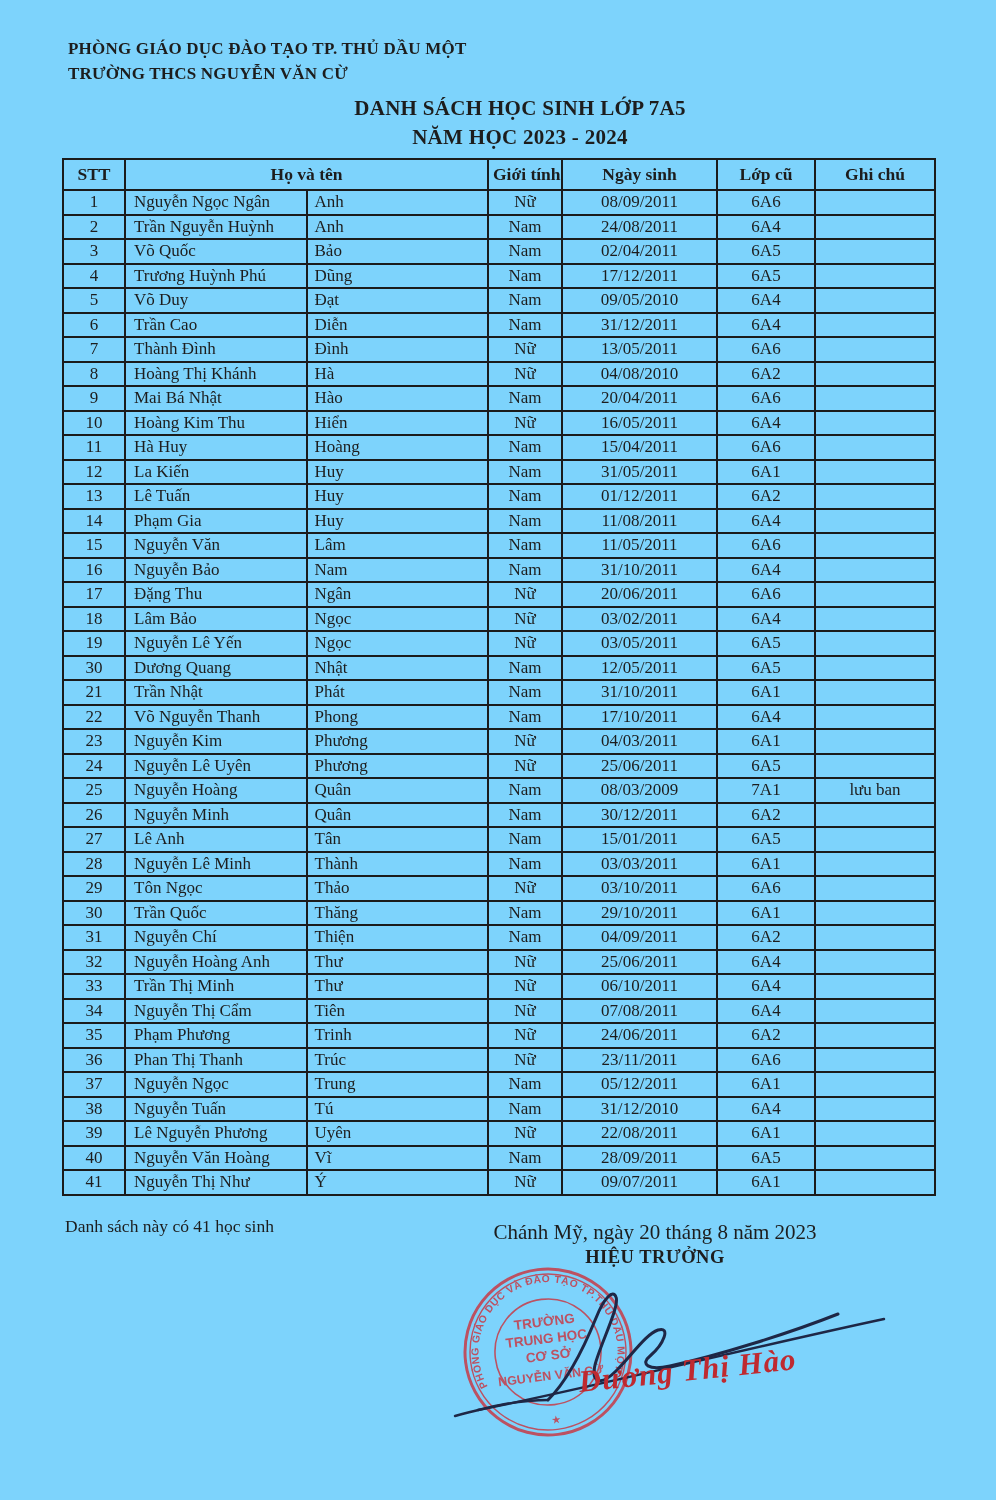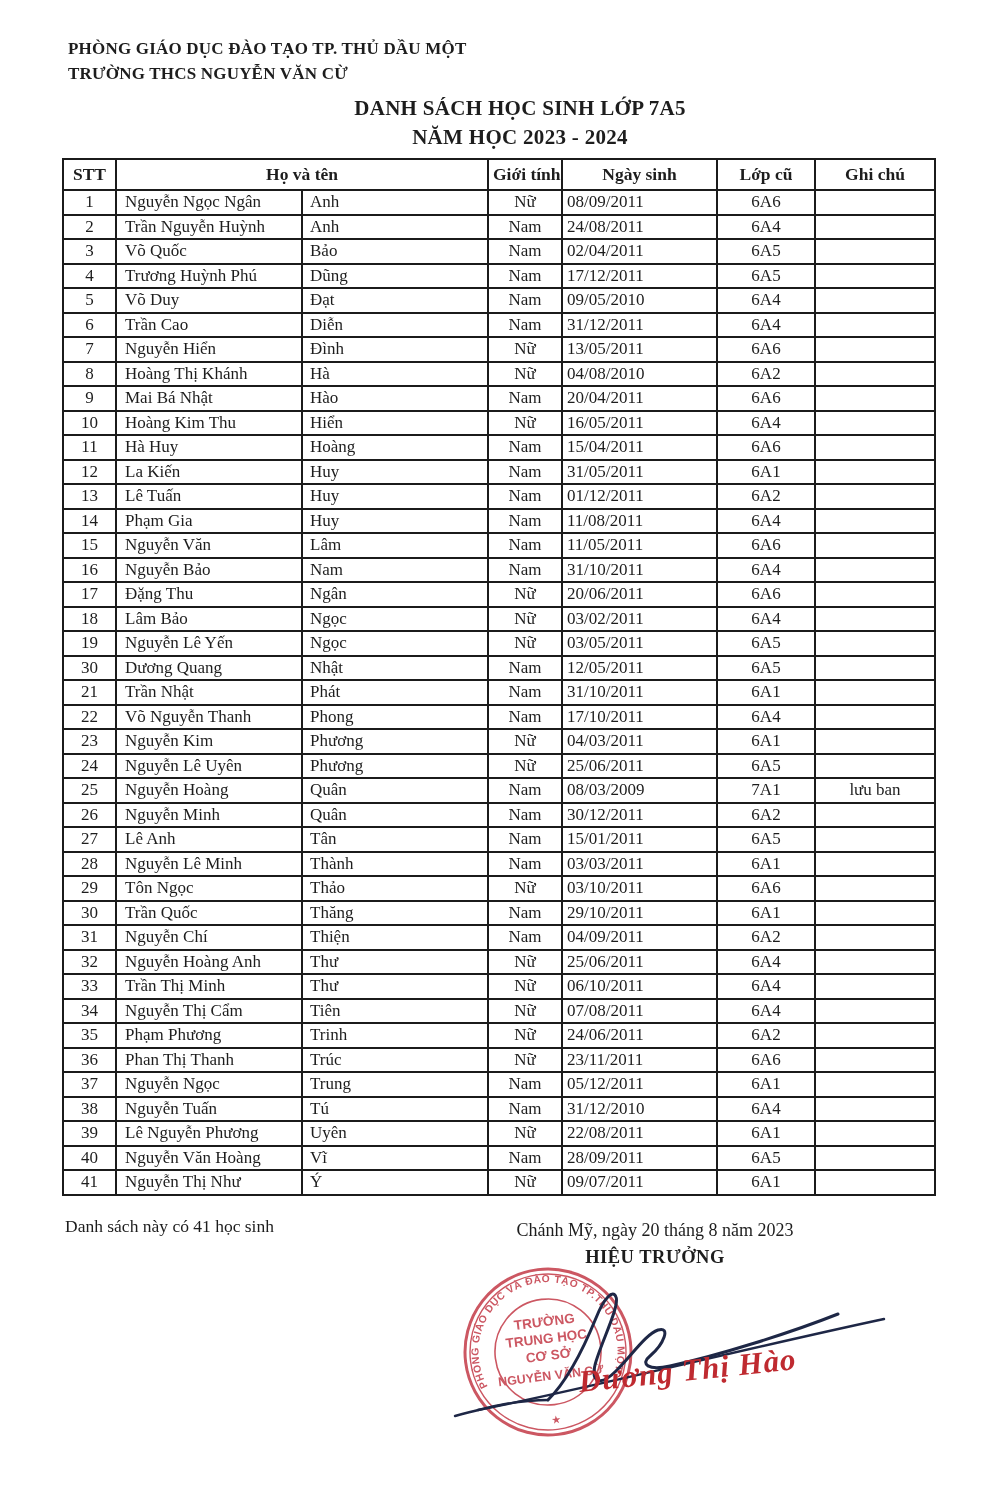--- a/index.html
+++ b/index.html
@@ -1,21 +1,21 @@
 <!DOCTYPE html>
 <html><head>
 <meta charset="utf-8">
 <style>
   * { margin: 0; padding: 0; box-sizing: border-box; }
   html, body { background: #e8e8e6; }
   #page {
     position: relative;
     width: 996px;
     height: 1500px;
-    background: #ffffff;
+    background: #7dd3fc;
     font-family: "Liberation Serif", serif;
     color: #1d1d1d;
     overflow: hidden;
   }
   .org-block { position: absolute; left: 68px; top: 36px; }
   .org-line { font-weight: bold; font-size: 17px; line-height: 25px; letter-spacing: 0.2px; }
   .title-block { position: absolute; left: 0; top: 94px; width: 1040px; text-align: center; }
   .title-line { font-weight: bold; font-size: 21px; line-height: 29px; letter-spacing: 0.3px; }
 
   table.roster {
@@ -28,30 +28,30 @@
   }
   table.roster th, table.roster td {
     border: 2px solid #1b1b1b;
     height: 24.5px;
     padding: 0 4px;
     white-space: nowrap;
     overflow: hidden;
     vertical-align: middle;
   }
   table.roster th { font-weight: bold; text-align: center; height: 31px; font-size: 17.5px; }
-  .col-stt  { width: 53px;  text-align: center; margin-top: 36px; }
+  .col-stt  { width: 62px;  text-align: center; margin-top: 36px; }
   .col-ho   { width: 245px; text-align: left; padding-left: 8px !important; margin-left: 40px; }
   .col-ten  { width: 105px; text-align: left; padding-left: 7px !important; }
   .col-gioi_tinh { width: 74px;  text-align: center; }
-  .col-ngay_sinh { width: 155px; }
+  .col-ngay_sinh { width: 155px; text-align: center; }
   .col-lop_cu    { width: 98px; text-align: center; }
   .col-ghi_chu   { width: 120px; text-align: center; }
 
   .summary-note { position: absolute; left: 65px; top: 1216px; font-size: 17.5px; }
-  .date-line { position: absolute; left: 655px; top: 1220px; transform: translateX(-50%); font-size: 18px; white-space: nowrap; }
+  .date-line { position: absolute; left: 655px; top: 1220px; transform: translateX(-50%); font-size: 21px; white-space: nowrap; }
   .signer-title { position: absolute; left: 655px; top: 1247px; transform: translateX(-50%); font-weight: bold; font-size: 18.5px; letter-spacing: 0.5px; white-space: nowrap; }
 
   .stamp-wrap {
     position: absolute; left: 460px; top: 1264px;
     width: 176px; height: 176px;
     transform: rotate(-7deg);
     opacity: 0.88;
   }
   .sig-wrap { position: absolute; left: 400px; top: 1250px; width: 520px; height: 190px; }
   .signer-name {
@@ -141,21 +141,21 @@
           <td class="col-stt">6</td>
           <td class="col-ho">Trần Cao</td>
           <td class="col-ten">Diễn</td>
           <td class="col-gioi_tinh">Nam</td>
           <td class="col-ngay_sinh">31/12/2011</td>
           <td class="col-lop_cu">6A4</td>
           <td class="col-ghi_chu"></td>
         </tr>
         <tr>
           <td class="col-stt">7</td>
-          <td class="col-ho">Nguyễn Hiển</td>
+          <td class="col-ho">Thành Đình</td>
           <td class="col-ten">Đình</td>
           <td class="col-gioi_tinh">Nữ</td>
           <td class="col-ngay_sinh">13/05/2011</td>
           <td class="col-lop_cu">6A6</td>
           <td class="col-ghi_chu"></td>
         </tr>
         <tr>
           <td class="col-stt">8</td>
           <td class="col-ho">Hoàng Thị Khánh</td>
           <td class="col-ten">Hà</td>

